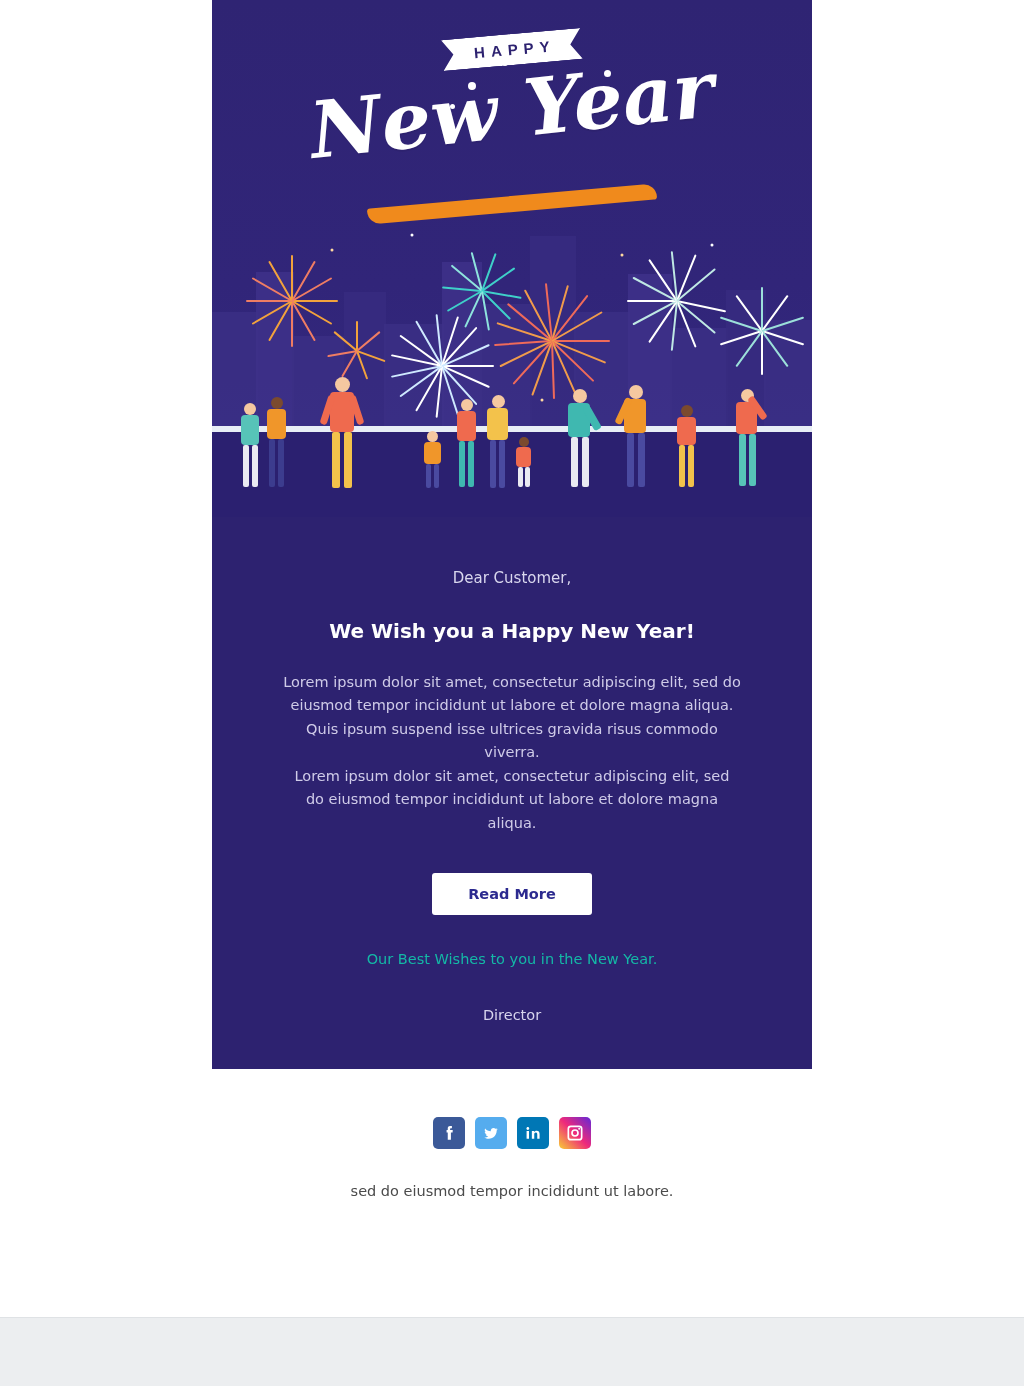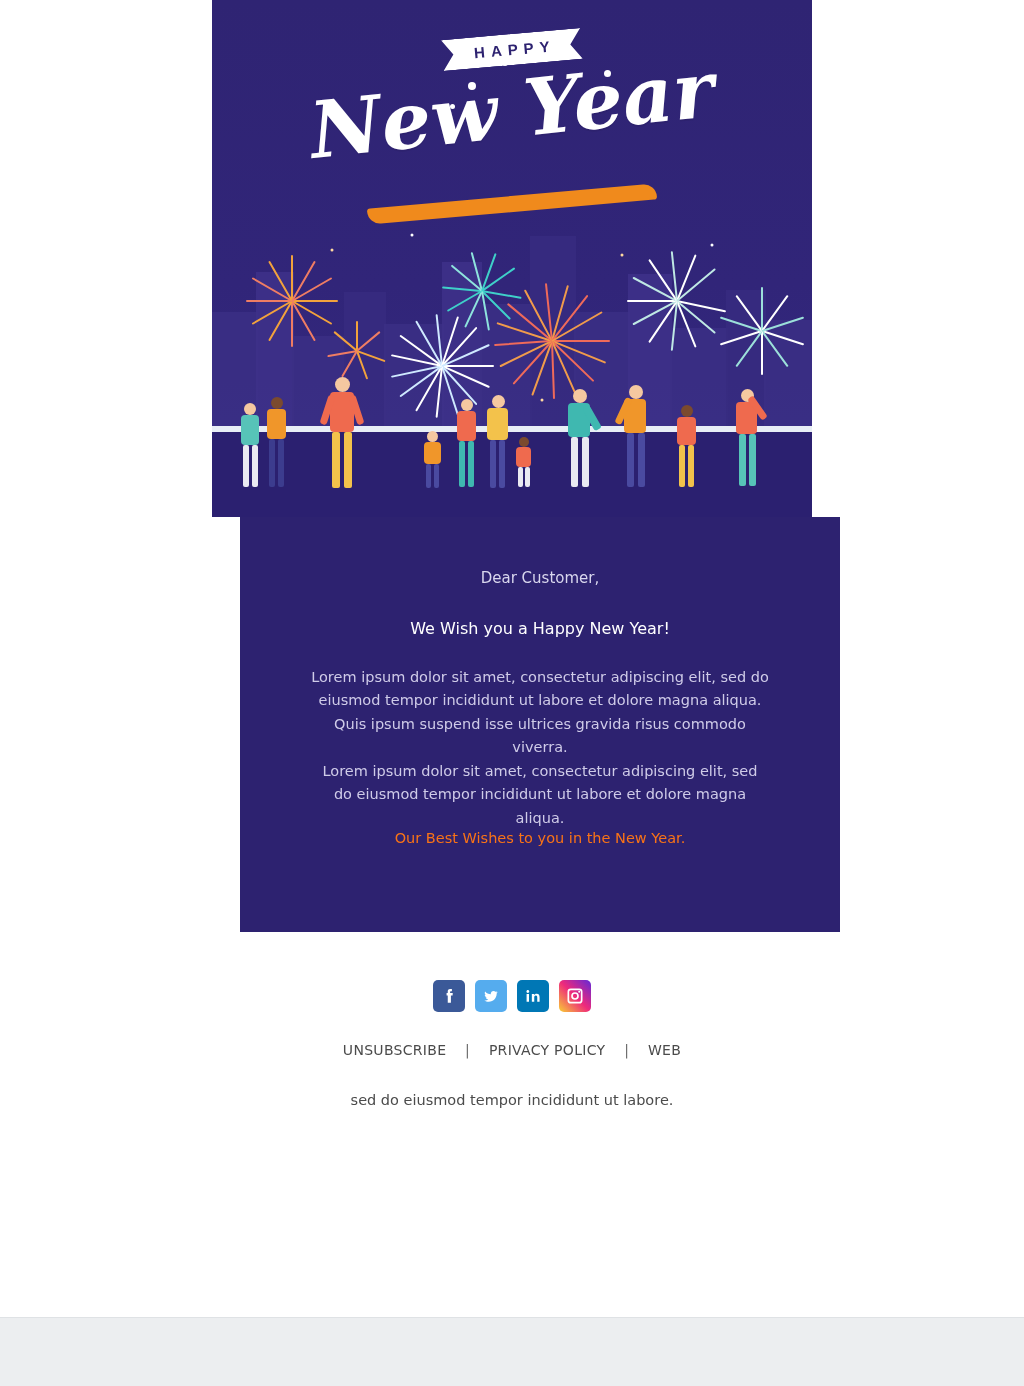--- a/index.html
+++ b/index.html
@@ -155,30 +155,29 @@
   }
 
   
   .content {
     width: 600px;
     background: #2d2270;
     padding: 52px 40px 46px;
     box-sizing: border-box;
     text-align: center;
     color: #e6e4f3;
-    margin-left: 28px;
   }
   .greeting {
     font-size: 15px;
     color: #d9d7ee;
     margin: 0 0 32px;
   }
   .wish {
-    font-size: 16px;
-    font-weight: normal;
+    font-size: 20px;
+    font-weight: bold;
     color: #ffffff;
     margin: 0 0 28px;
   }
   .para {
     font-size: 14.5px;
     line-height: 1.62;
     color: #cfcbe8;
     margin: 0 auto;
     max-width: 460px;
   }
@@ -204,21 +203,21 @@
     font-size: 14.5px;
     font-weight: bold;
     padding: 13px 36px;
     border: none;
     border-radius: 3px;
     cursor: pointer;
     font-family: "DejaVu Sans", sans-serif;
   }
   .best-wishes {
     font-size: 14.5px;
-    color: #f97316;
+    color: #14b8a6;
     margin: 0 0 40px;
     text-align: center;
   }
   .sign-name { font-size: 14.5px; color: #d7d4ed; margin: 0 0 6px; }
   .sign-role { font-size: 14.5px; color: #d7d4ed; margin: 0; }
 
   
   .footer {
     width: 600px;
     background: #ffffff;
@@ -502,21 +501,25 @@
         <div class="leg" style="left:7px;top:45px;width:7px;height:52px;background:#57c3b8;"></div>
         <div class="leg" style="left:17px;top:45px;width:7px;height:52px;background:#57c3b8;"></div>
       </div>
     </div>
 
     <div class="content">
       <p class="greeting">Dear Customer,</p>
       <p class="wish">We Wish you a Happy New Year!</p>
       <p class="para">Lorem ipsum dolor sit amet, consectetur adipiscing elit, sed do eiusmod tempor incididunt ut labore et dolore magna aliqua. Quis ipsum suspend isse ultrices gravida risus commodo viverra.</p>
       <p class="para2">Lorem ipsum dolor sit amet, consectetur adipiscing elit, sed do eiusmod tempor incididunt ut labore et dolore magna aliqua.</p>
+      <div class="cta-wrap">
+        <button class="cta">Read More</button>
+      </div>
       <p class="best-wishes">Our Best Wishes to you in the New Year.</p>
+      <p class="sign-role">Director</p>
     </div>
 
     <div class="footer">
       <div class="socials">
         <div class="soc" style="background:#3b5998;">
           <svg width="20" height="20" viewBox="0 0 24 24">
               <path fill="#ffffff" d="M15.5 8.5h-2.2V7.2c0-.6.4-.8.7-.8h1.5V3.6h-2.1c-2.3 0-2.9 1.7-2.9 2.9v2h-1.4v2.9h1.4V20h3.8v-8.6h2l.2-2.9z"></path>
             </svg>
         </div>
         <div class="soc" style="background:#55acee;">
@@ -531,27 +534,20 @@
         </div>
         <div class="soc" style="background:linear-gradient(45deg,#f9ce34,#ee2a7b,#6228d7);">
           <svg width="20" height="20" viewBox="0 0 24 24">
               <path fill="none" stroke="#ffffff" stroke-width="2" d="M7 4h10a3 3 0 0 1 3 3v10a3 3 0 0 1-3 3H7a3 3 0 0 1-3-3V7a3 3 0 0 1 3-3z"></path>
               <circle cx="12" cy="12" r="3.6" fill="none" stroke="#ffffff" stroke-width="2"></circle>
               <circle cx="17" cy="7" r="1.2" fill="#ffffff"></circle>
             </svg>
         </div>
       </div>
 
-      <div class="links">
-        <a>UNSUBSCRIBE</a>
-        <span class="sep">|</span>
-        <a>PRIVACY POLICY</a>
-        <span class="sep">|</span>
-        <a>WEB</a>
-      </div>
 
       <div class="foot-text">
         <div>sed do eiusmod tempor incididunt ut labore.</div>
       </div>
     </div>
   </div>
 
   <div class="bottom-bar">
     
     

